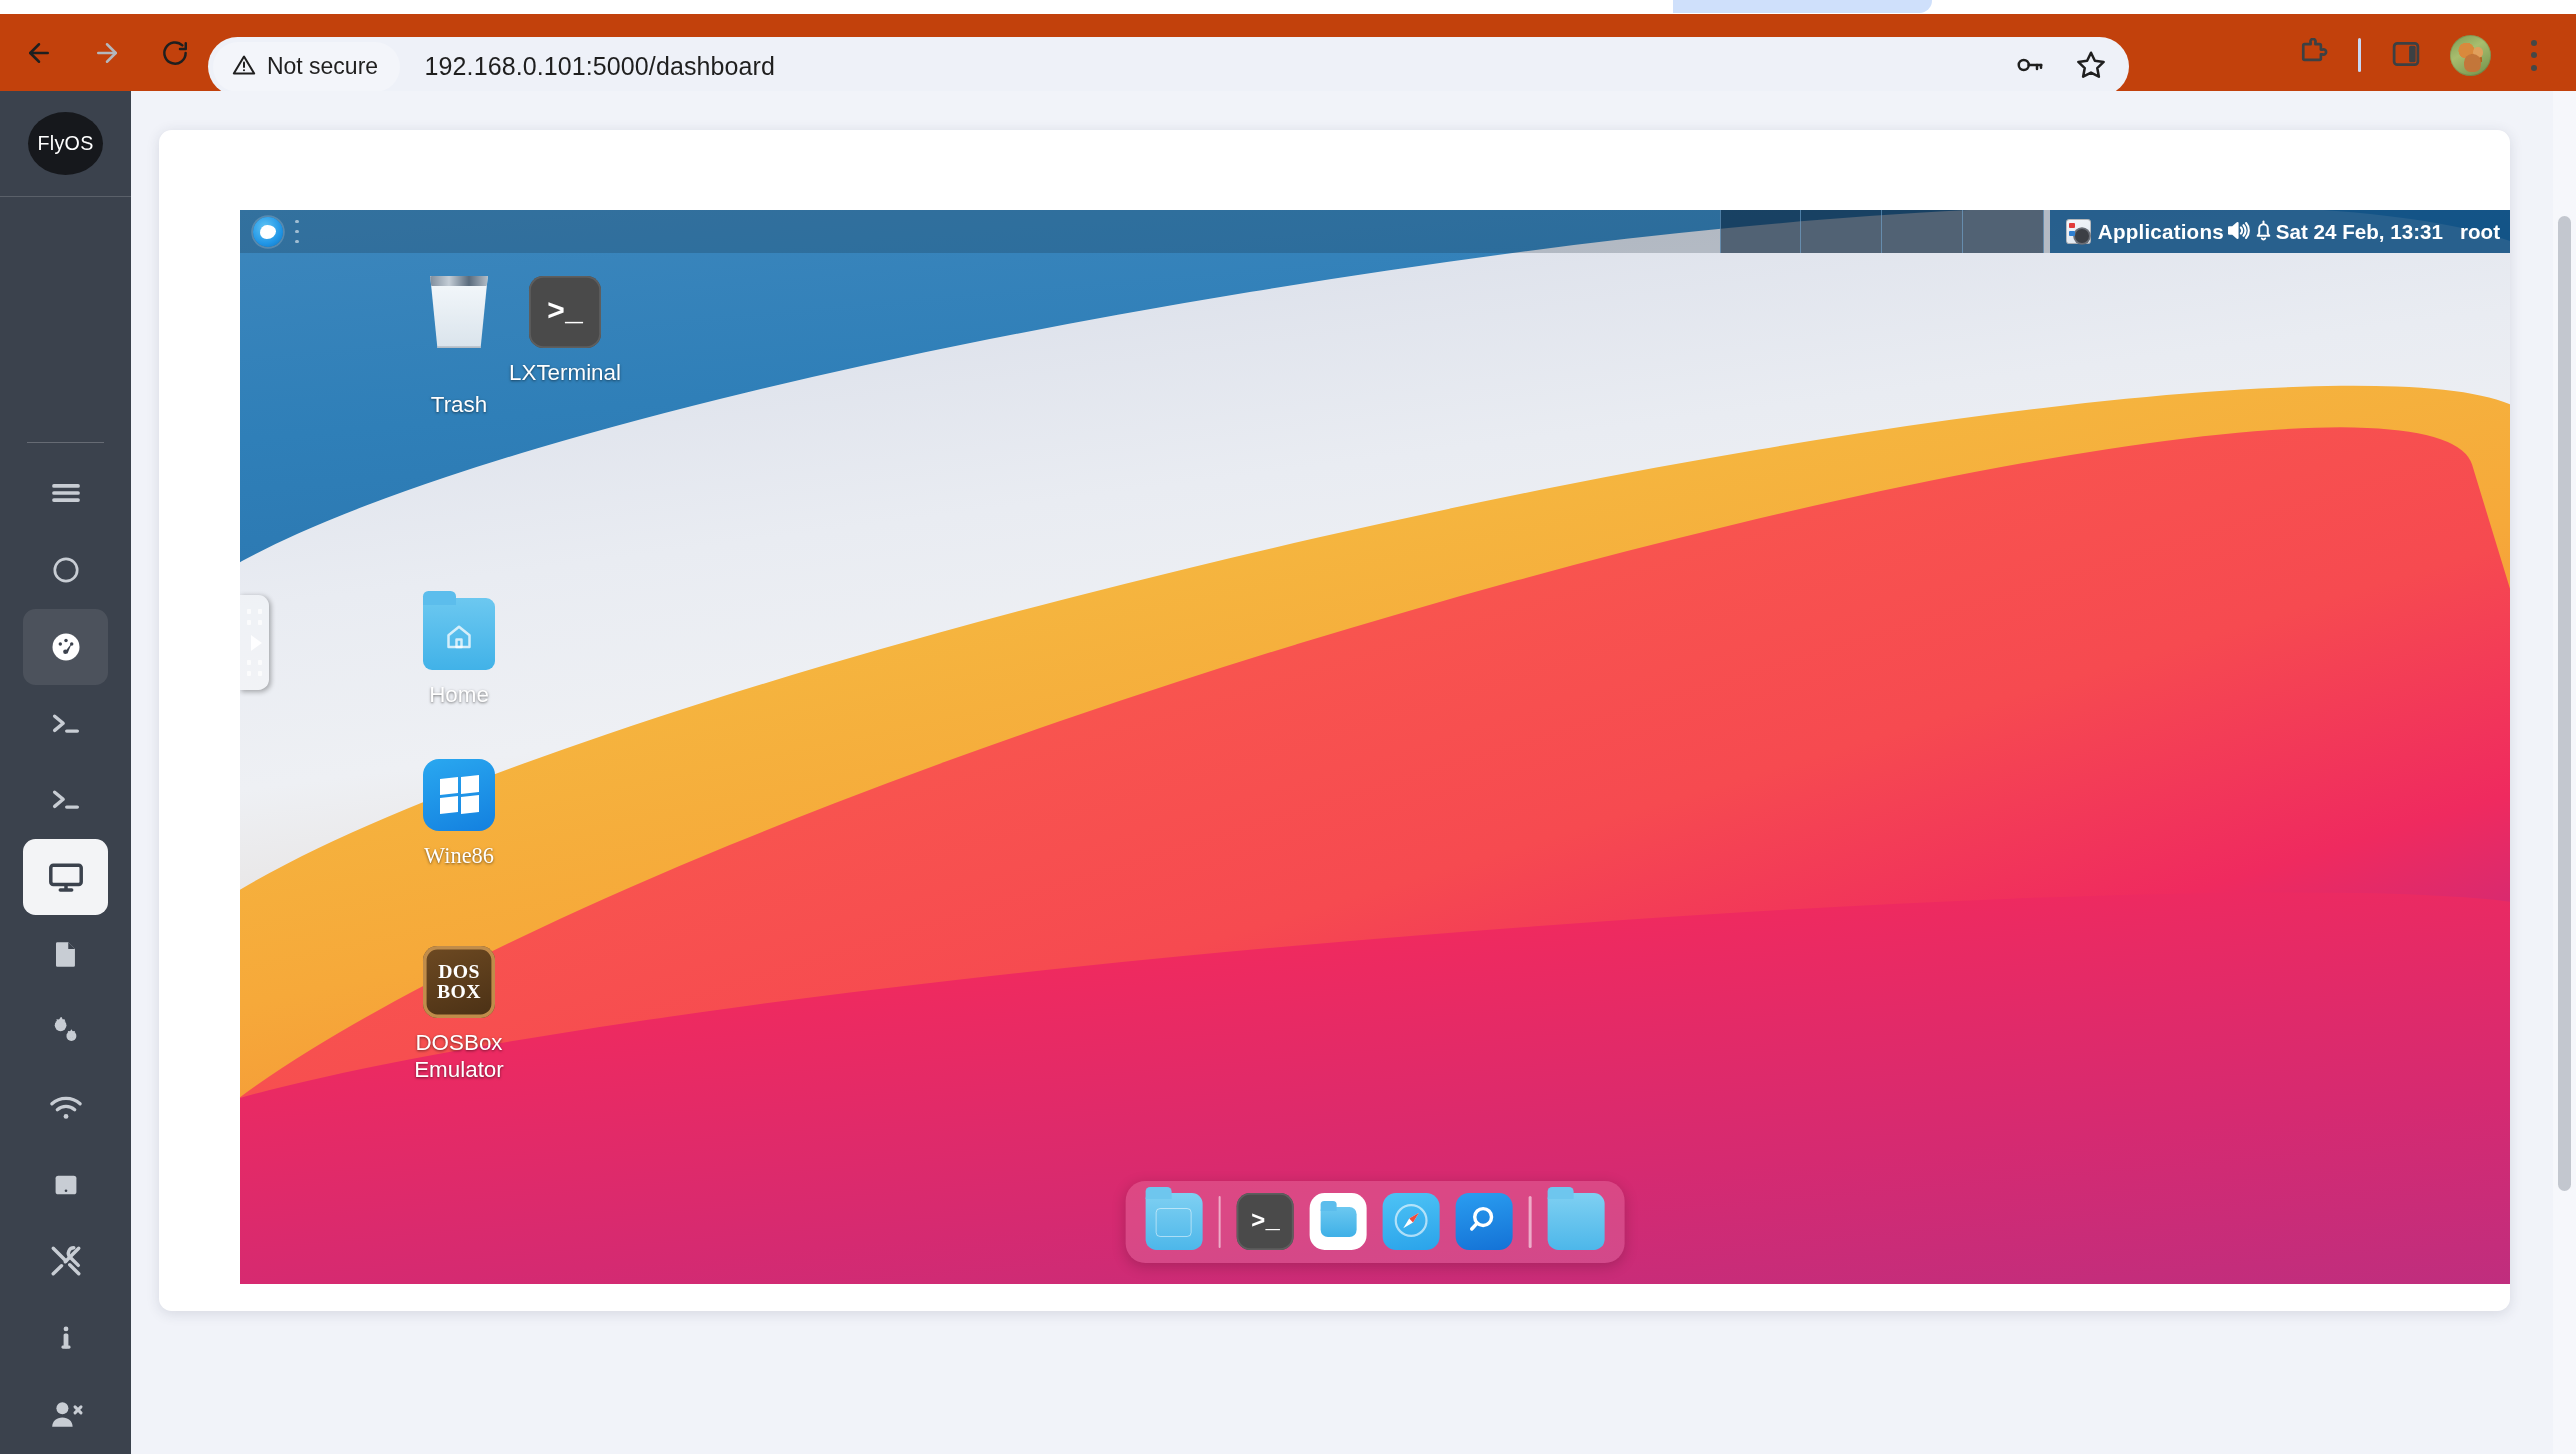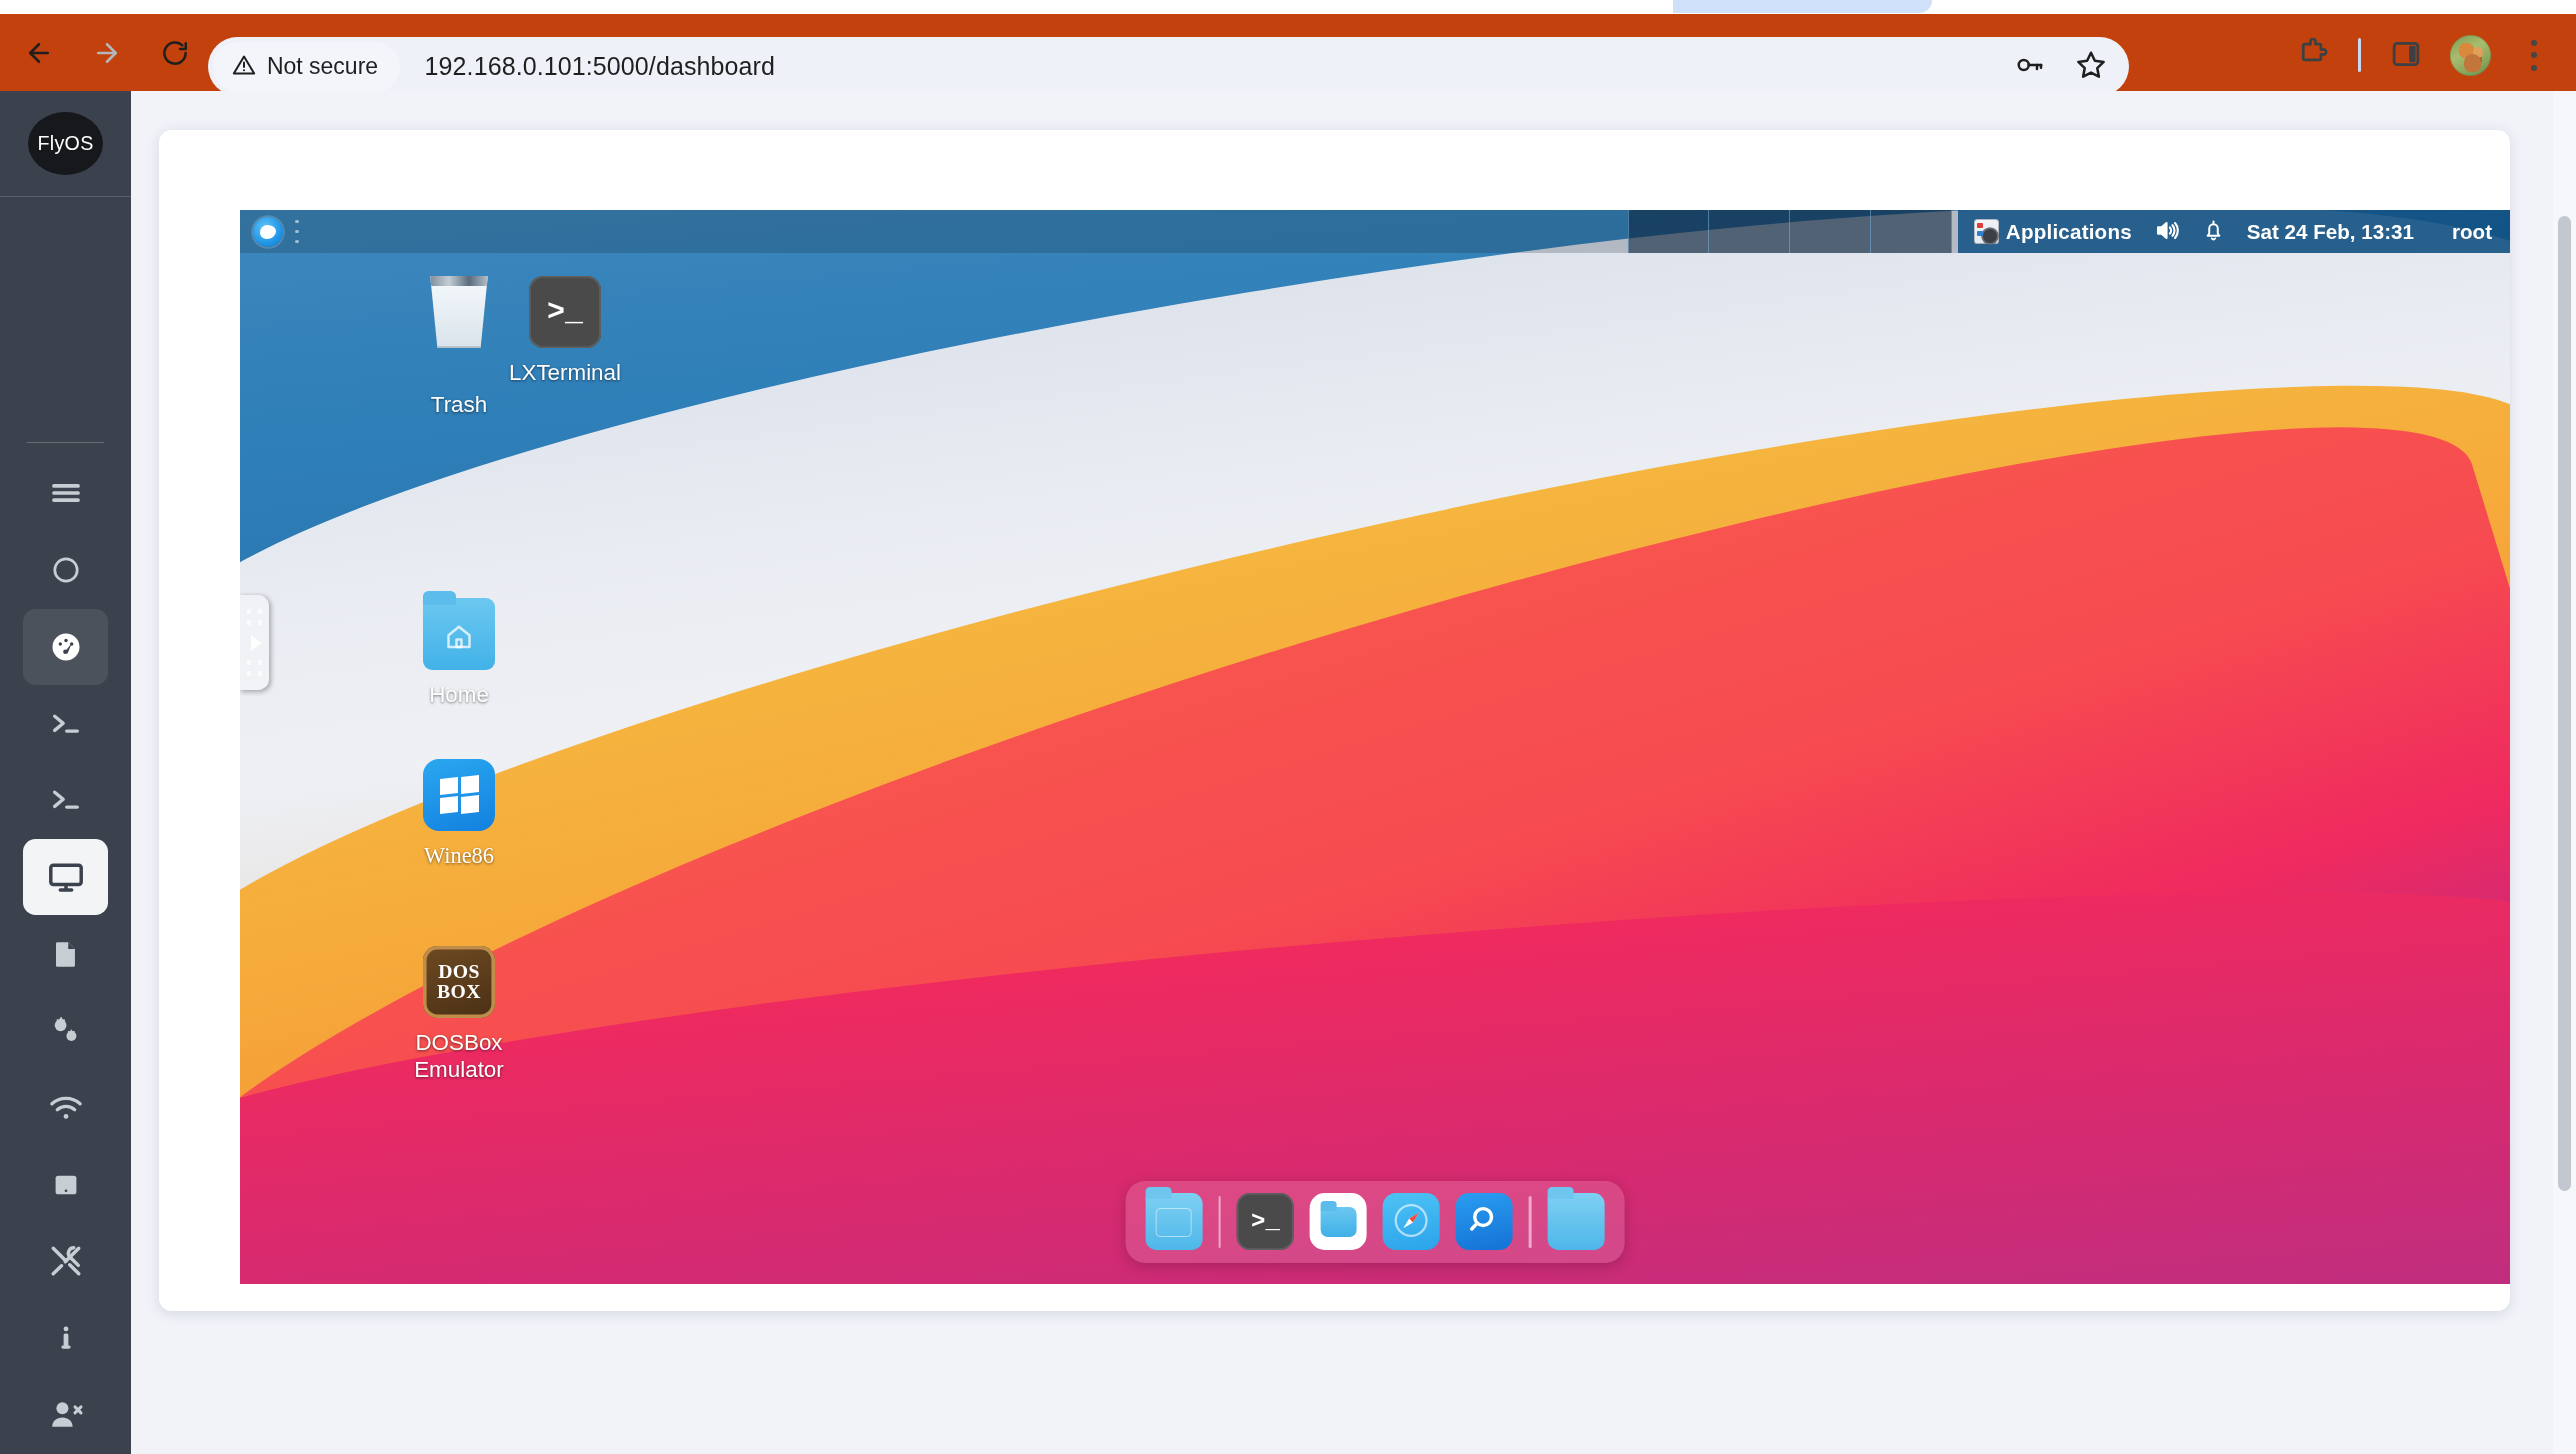--- a/index.html
+++ b/index.html
@@ -191,22 +191,22 @@
   #panel-grip { display:flex; flex-direction:column; gap: 6.3px; padding-left: 5.4px; }
   #panel-grip span { display:block; width: 3.6px; height: 3.6px; border-radius:50%; background: rgba(255,255,255,.55); }
   #workspaces { margin-left: auto; display:flex; height: 100%; }
   .workspace {
     width: 81px; height: 100%;
     background: rgba(10,35,58,.58);
     border-right: 1.8px solid rgba(120,175,220,.55);
   }
   .workspace:first-child { border-left: 1.8px solid rgba(120,175,220,.55); }
   #panel-right {
-    display:flex; align-items:center; gap: 21px;
-    padding: 0 18px 0 16px; height: 100%;
+    display:flex; align-items:center; gap: 0;
+    padding: 0 10px 0 16px; height: 100%;
     background: rgba(16,80,132,.86);
     margin-left: 5.4px;
   }
   #apps-btn { display:flex; align-items:center; gap: 7.2px; }
   #apps-icon {
     width: 25px; height: 25px; border-radius: 3.6px;
     background: linear-gradient(160deg,#f4f7fb 0%, #dfe6ee 100%);
     position: relative; box-shadow: inset 0 0 0 0.9px rgba(0,0,0,.25);
   }
   #apps-icon::before { content:""; position:absolute; left:3.6px; top:3.6px; width:5.4px; height:5.4px; background:#e13b3b; border-radius:0.9px; }

